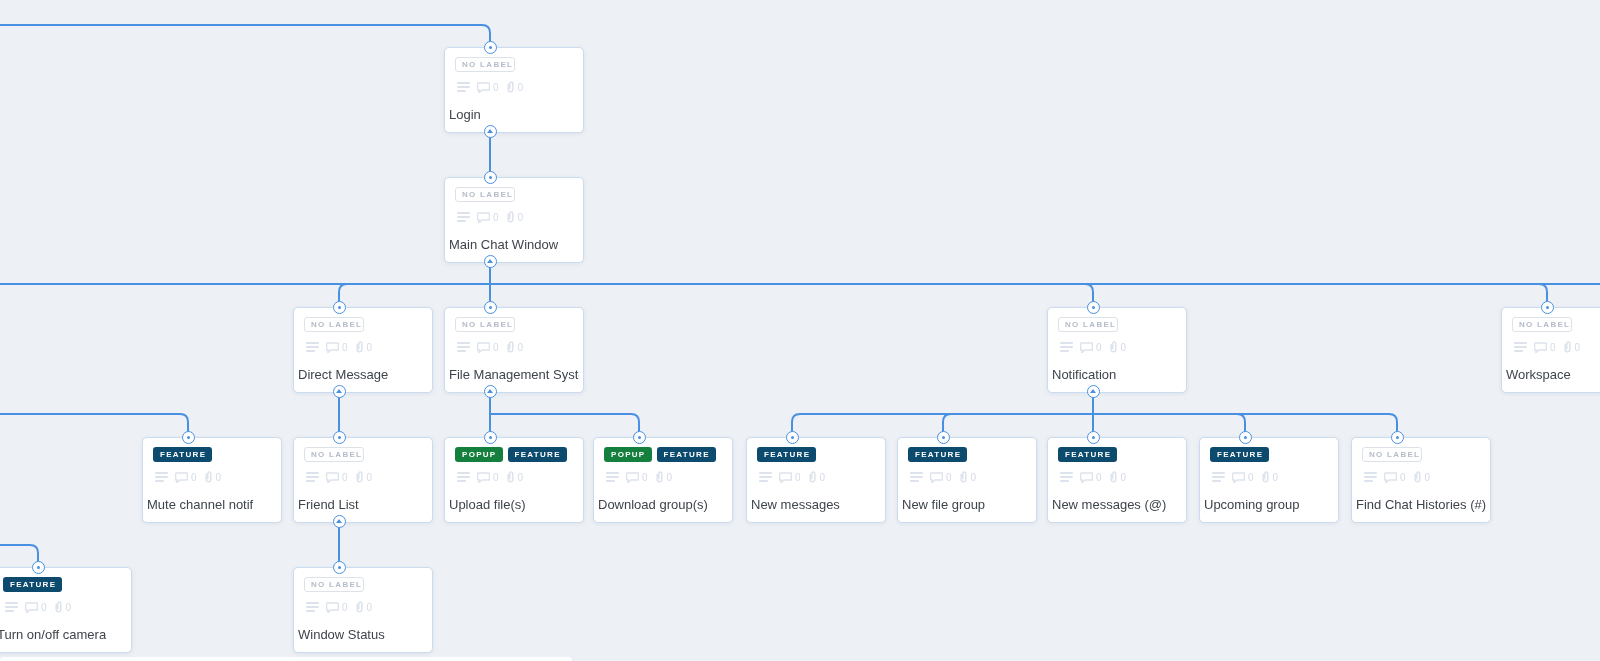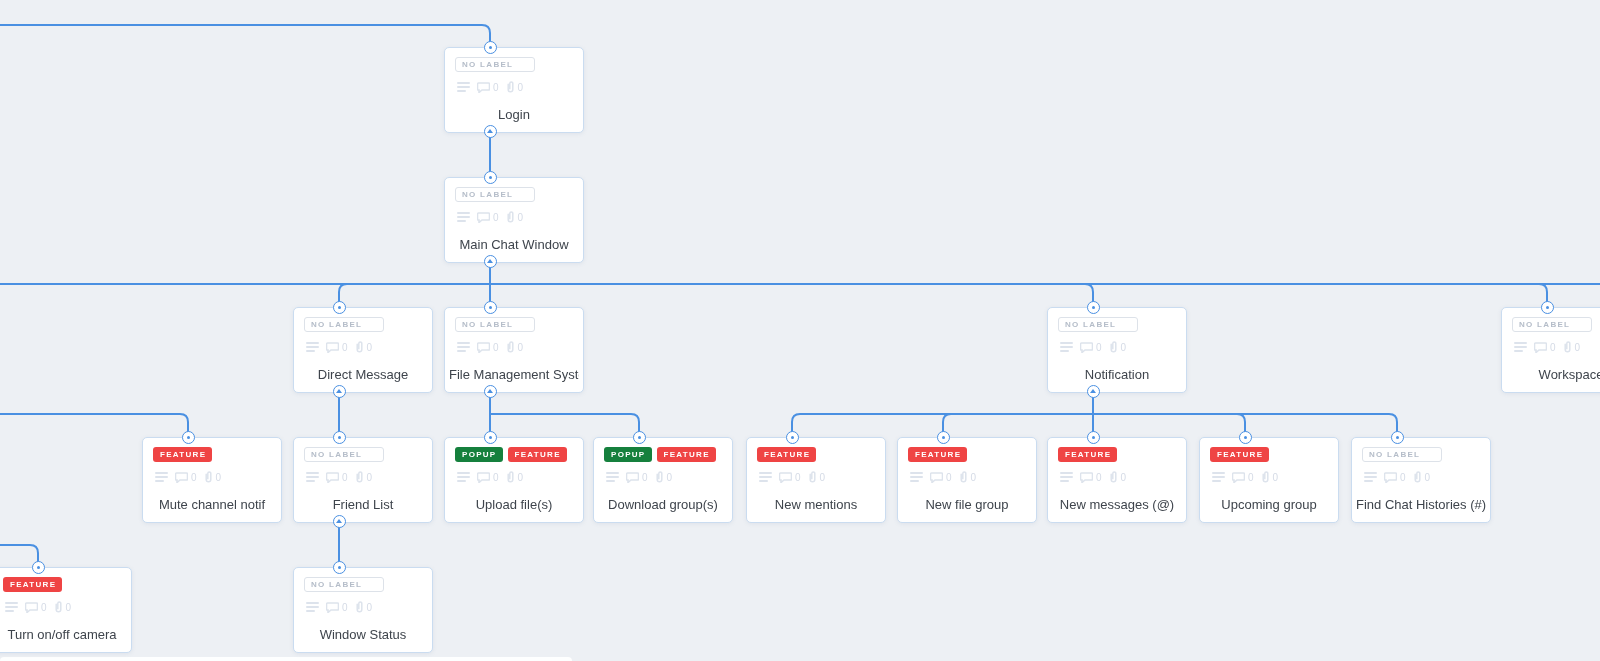--- a/index.html
+++ b/index.html
@@ -12,30 +12,30 @@
   .card{
     position:absolute;width:138px;height:84px;background:#ffffff;
     border:1px solid #cadcf0;border-radius:5px;z-index:2;
     box-shadow:0 1px 4px rgba(84,110,150,.10);
   }
   .tag-row{position:absolute;top:9px;left:10px;display:flex;gap:5px}
   .tag{
     font-size:8px;font-weight:bold;letter-spacing:1.3px;line-height:1;
     padding:4px 6px 3px 7px;border-radius:3px;white-space:nowrap;
   }
-  .tag-no_label{color:#b5bdc9;background:#ffffff;border:1px solid #dde2e9;padding:3px 21px 2px 6px}
-  .tag-feature{color:#ffffff;background:#ef4444}
+  .tag-no_label{color:#b5bdc9;background:#ffffff;border:1px solid #dde2e9;padding:3px 1px 2px 6px}
+  .tag-feature{color:#ffffff;background:#0c4a6e}
   .tag-popup{color:#ffffff;background:#15803d}
   .meta-row{position:absolute;top:33px;left:12px;display:flex;align-items:center}
   .meta-row .mi{display:flex;align-items:center}
   .meta-row svg{display:block}
   .count{font-size:10px;color:#d5dbe6;margin-left:3px;margin-right:7px}
   .mi + .mi{margin-left:7px}
   .title{
-    position:absolute;bottom:10px;left:4px;right:4px;text-align:center;
+    position:absolute;bottom:10px;left:4px;right:4px;text-align:left;
     font-size:13px;color:#3e444c;white-space:nowrap;overflow:hidden;
   }
   .connector{
     position:absolute;width:13px;height:13px;box-sizing:border-box;z-index:3;
     background:#ffffff;border:1.5px solid #4a90e2;border-radius:50%;
     display:flex;align-items:center;justify-content:center;
   }
   .connector .dot{width:3px;height:3px;border-radius:50%;background:#4a90e2}
   .connector .arrow{
     width:0;height:0;margin-top:-1px;
@@ -409,21 +409,21 @@
         </svg>
       </span>
       <span class="count">0</span>
       <span class="mi">
         <svg width="9" height="12" viewBox="0 0 9 12">
           <path d="M2.2 3.2 v5.2 a2.3 2.3 0 0 0 4.6 0 v-6 a1.5 1.5 0 0 0 -3 0 v5.4" fill="none" stroke="#dde3ec" stroke-width="1.5" stroke-linecap="round"></path>
         </svg>
       </span>
       <span class="count">0</span>
     </div>
-    <div class="title">New mentions</div>
+    <div class="title">New messages</div>
   </div>
 <div class="connector" style="left: 785.5px; top: 430.5px;">
     <div class="dot"></div>
   </div>
 <div class="card" style="left: 897px; top: 437px;">
     <div class="tag-row">
       <span class="tag tag-feature">FEATURE</span>
     </div>
     <div class="meta-row">
       <span class="mi">

